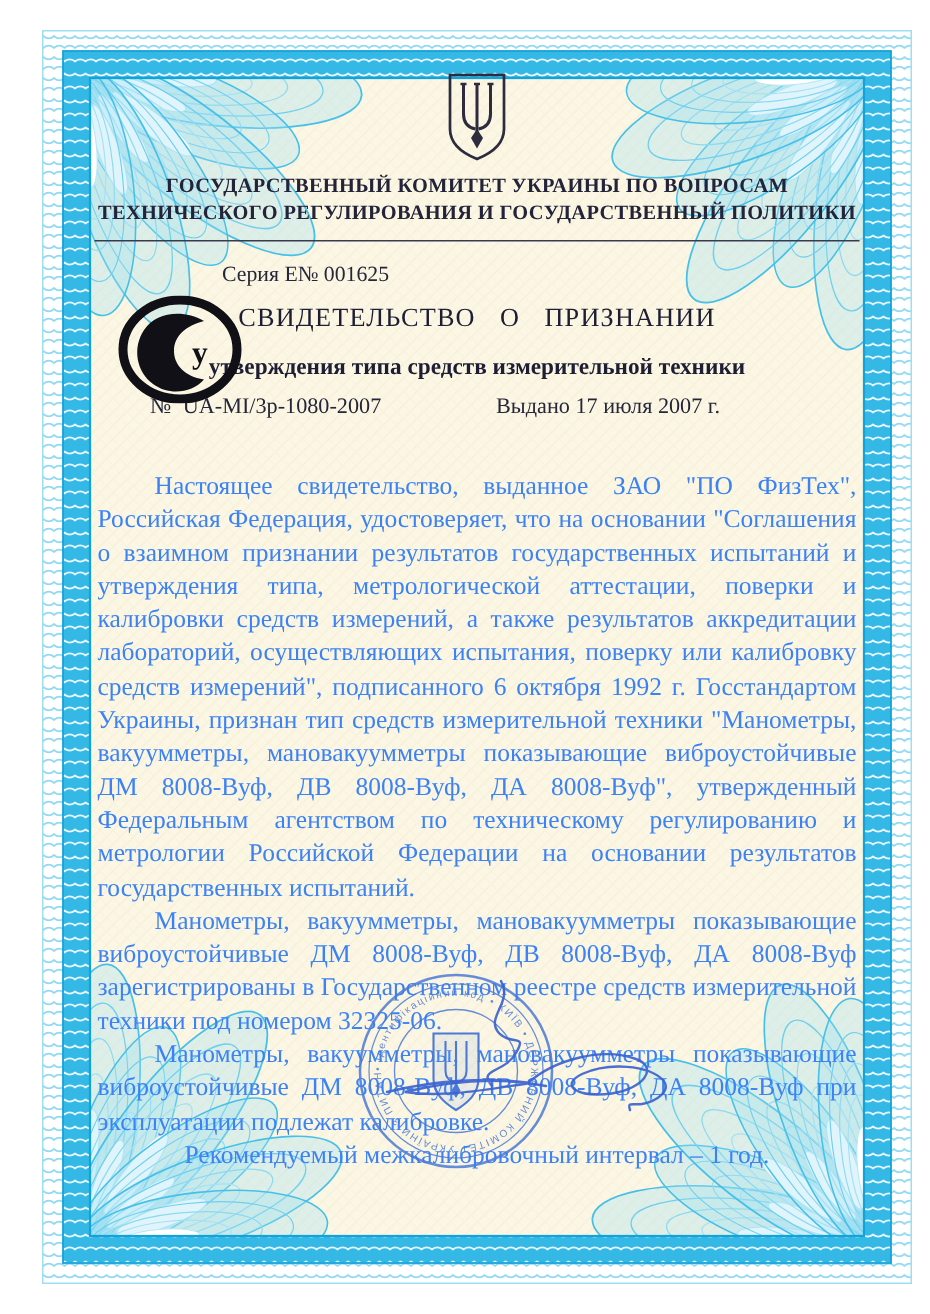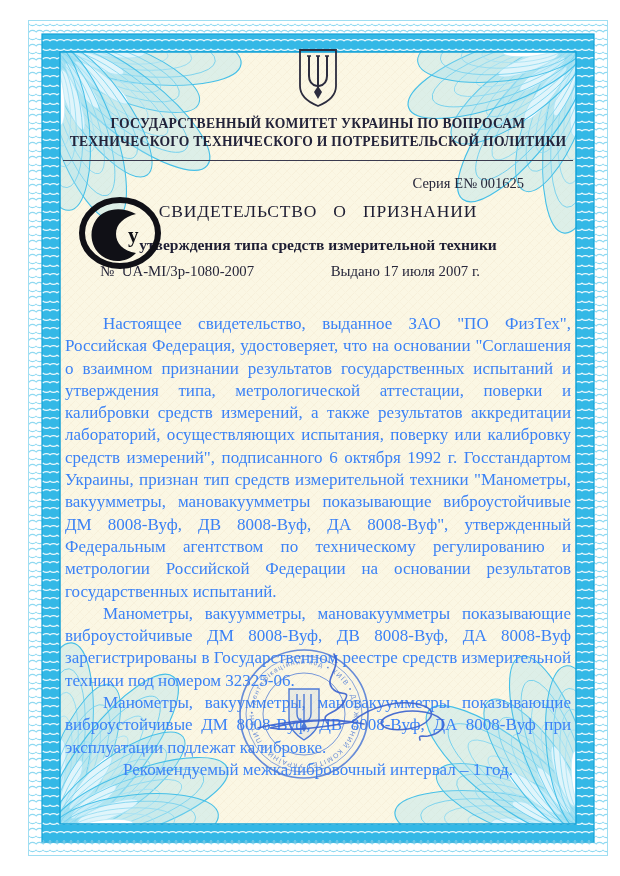--- a/index.html
+++ b/index.html
@@ -6,21 +6,21 @@
   .page{
     position:relative;width:620px;height:876px;overflow:hidden;background:#fff;
     font-family:"Liberation Serif","DejaVu Serif",serif;color:#26263a;margin-left:8px;
   }
   .frame-svg{position:absolute;left:0;top:0;z-index:0;}
   .interior{position:absolute;left:52px;top:52px;width:516px;height:772px;z-index:1;}
   .coat{display:block;margin:-4px auto 0 auto;}
   .committee{margin-top:7px;text-align:center;font-weight:bold;font-size:13.6px;
     line-height:18px;letter-spacing:.25px;color:#23233a;}
   .head-rule{height:0;border-top:1.6px solid #3a3a4e;margin:9px 3px 0 3px;}
-  .series-row{display:flex;justify-content:flex-end;margin-top:14px;
+  .series-row{display:flex;justify-content:flex-start;margin-top:14px;
     padding-left:88px;padding-right:52px;font-size:14.5px;}
   .title-wrap{position:relative;margin-top:9px;}
   .cert-mark{position:absolute;left:18px;top:-4px;}
   .title-main{margin:0;text-align:center;font-size:17.5px;font-weight:normal;
     letter-spacing:.8px;word-spacing:11px;color:#1d1d33;}
   .title-sub{margin-top:14px;text-align:center;font-size:15.5px;font-weight:bold;color:#1d1d33;}
   .doc-row{display:flex;margin-top:9px;padding-left:40px;font-size:14.8px;}
   .doc-number{word-spacing:4px;}
   .doc-issued{margin-left:auto;margin-right:96px;text-align:right;}
   .body-text{margin:33px 1px 0 1px;padding:0 4px;font-size:17px;line-height:22.3px;
@@ -96,21 +96,21 @@
         <path d="M31,8 V28 C31,34 28,37 23,38"></path>
       </g>
       <path d="M22,38 L26,44 L22,51 L18,44 Z" fill="#2c2c3e"></path>
       <g stroke="#2c2c3e" stroke-width="1.6">
         <path d="M11,8 h4 M20,8 h4 M29,8 h4"></path>
       </g>
     </svg>
 
     <div class="committee">
       <div>ГОСУДАРСТВЕННЫЙ КОМИТЕТ УКРАИНЫ ПО ВОПРОСАМ</div>
-      <div>ТЕХНИЧЕСКОГО ТЕХНИЧЕСКОГО И ПОТРЕБИТЕЛЬСКОЙ ПОЛИТИКИ</div>
+      <div>ТЕХНИЧЕСКОГО РЕГУЛИРОВАНИЯ И ГОСУДАРСТВЕННЫЙ ПОЛИТИКИ</div>
     </div>
 
     <div class="head-rule"></div>
 
     <div class="series-row">
       <span>Серия Е</span>
       <span>№ 001625</span>
     </div>
 
     <div class="title-wrap">

